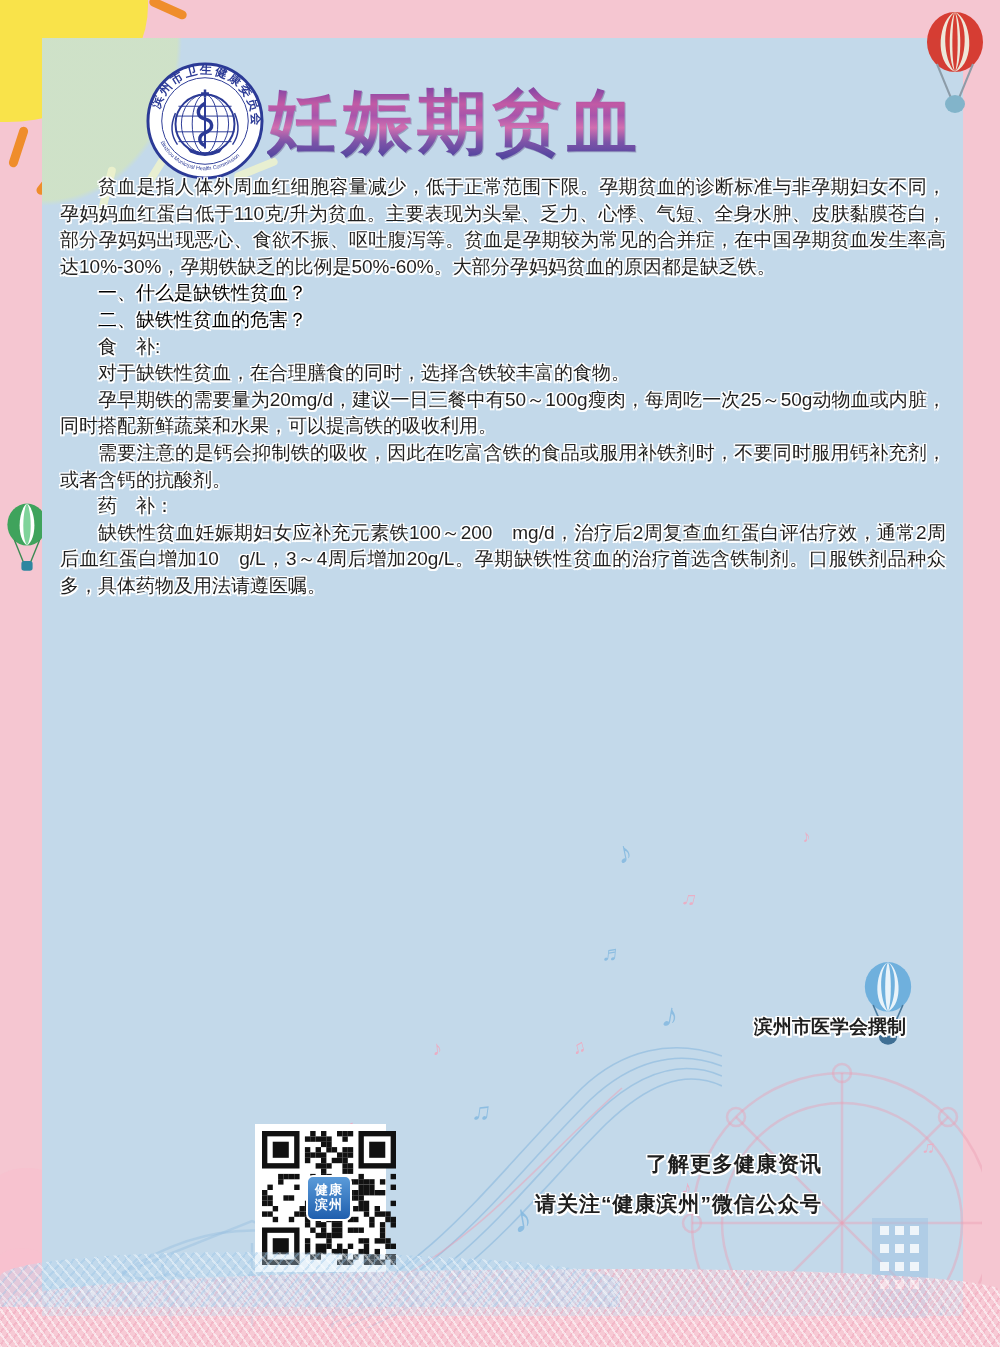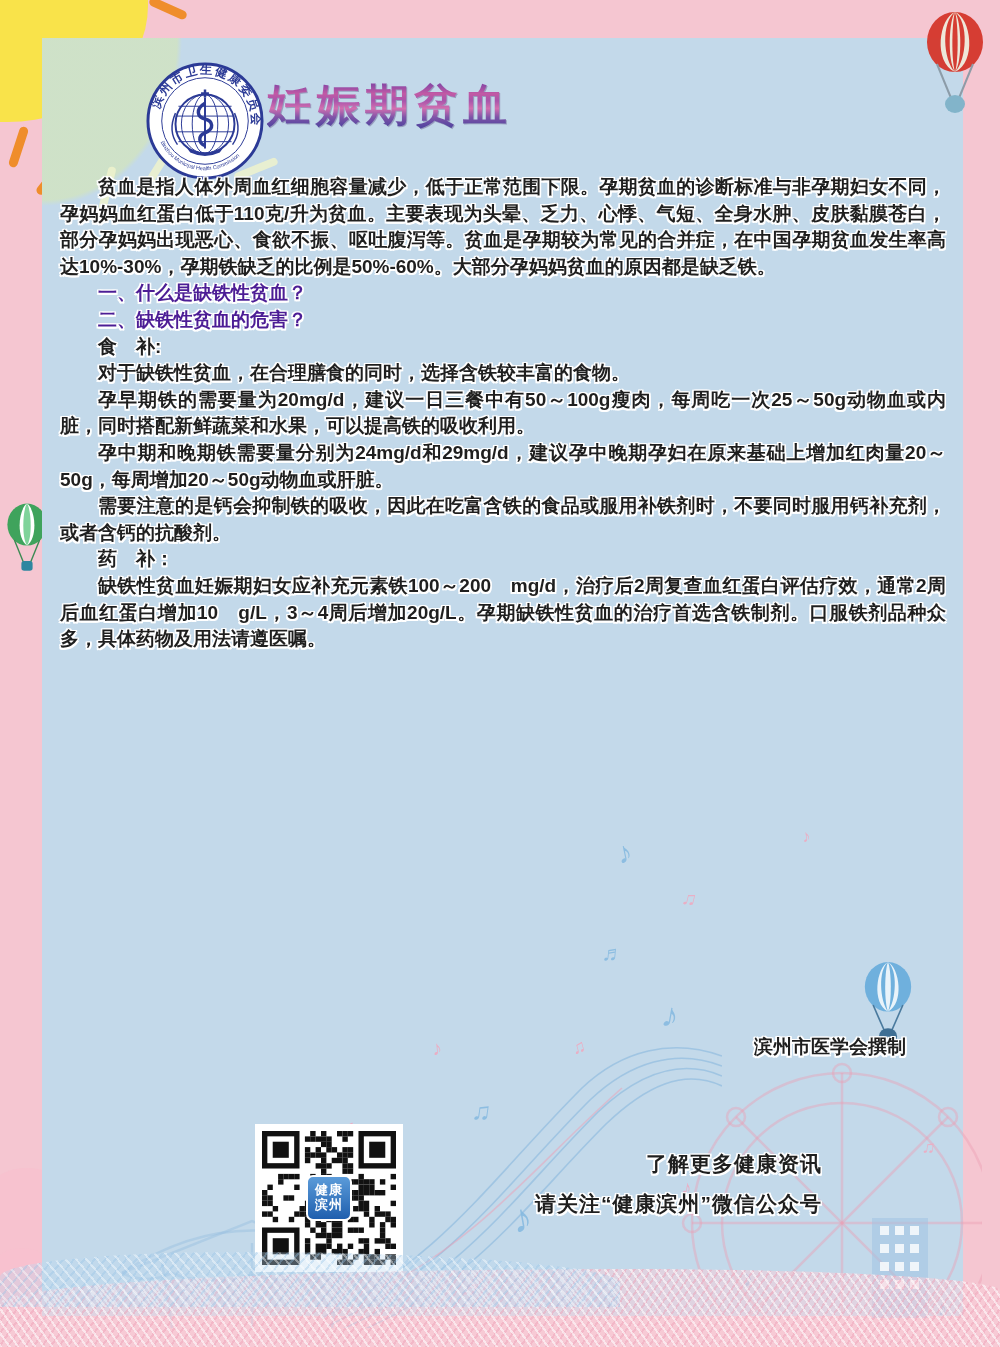--- a/index.html
+++ b/index.html
@@ -32,38 +32,38 @@
   .note.blue{color:#84b9e0;}
   .note.pink{color:#f0a8bf;}
   
   .content{position:absolute;z-index:2;}
   .outlined{
     text-shadow:-1.5px -1.5px 0 #fff,1.5px -1.5px 0 #fff,-1.5px 1.5px 0 #fff,1.5px 1.5px 0 #fff,
                 -1.5px 0 0 #fff,1.5px 0 0 #fff,0 -1.5px 0 #fff,0 1.5px 0 #fff;
   }
   .poster-title{
     left:225px;top:38px;
-    font-size:44px;font-weight:bold;letter-spacing:5px;color:#8a4aa5;
+    font-size:70px;font-weight:bold;letter-spacing:5px;color:#8a4aa5;
     filter:drop-shadow(1px 1.5px 0 rgba(70,50,110,.35));
   }
   @supports ((-webkit-background-clip:text) or (background-clip:text)){
     .poster-title{
       background:linear-gradient(180deg,#7a3f9e 0%,#8f4aa5 16%,#c25aa5 30%,#a855ab 42%,#d26fb0 55%,#7e54a8 70%,#5646a0 85%,#413d92 100%);
       -webkit-background-clip:text;background-clip:text;color:transparent;
     }
   }
   .article{
     left:18px;top:136px;width:886px;
-    font-size:19px;line-height:26.6px;font-weight:bold;color:#1f1f1f;
+    font-size:19px;line-height:26.6px;font-weight:normal;color:#1f1f1f;
     text-align:justify;
   }
   .article p{margin:0;text-indent:2em;}
-  .article .sec-heading{color:#4c1d95;}
-  .credit{left:712px;top:996px;width:200px;font-size:19px;font-weight:bold;color:#1f1f1f;}
-  .qr-wrap{left:213px;top:1086px;width:148px;height:148px;background:#fff;}
+  .article .sec-heading{color:#000000;}
+  .credit{left:712px;top:976px;width:200px;font-size:19px;font-weight:bold;color:#1f1f1f;}
+  .qr-wrap{left:213px;top:1086px;width:131px;height:148px;background:#fff;}
   .qr-wrap svg{position:absolute;left:7px;top:7px;}
   .qr-badge{
     position:absolute;left:51px;top:51px;width:46px;height:46px;border-radius:7px;
     background:linear-gradient(180deg,#5b9bd9,#1f5fae);border:2px solid #fff;box-sizing:border-box;
     color:#fff;font-weight:bold;font-size:13px;line-height:15px;text-align:center;padding-top:5px;
     letter-spacing:1px;
   }
   .info-line{left:370px;width:410px;text-align:right;font-size:21px;font-weight:bold;color:#1f1f1f;letter-spacing:1px;}
   .info-1{top:1112px;}
   .info-2{top:1152px;}
@@ -242,21 +242,20 @@
 
   <div class="content poster-title">妊娠期贫血</div>
 
   <div class="content article outlined">
     <p>贫血是指人体外周血红细胞容量减少，低于正常范围下限。孕期贫血的诊断标准与非孕期妇女不同，孕妈妈血红蛋白低于110克/升为贫血。主要表现为头晕、乏力、心悸、气短、全身水肿、皮肤黏膜苍白，部分孕妈妈出现恶心、食欲不振、呕吐腹泻等。贫血是孕期较为常见的合并症，在中国孕期贫血发生率高达10%-30%，孕期铁缺乏的比例是50%-60%。大部分孕妈妈贫血的原因都是缺乏铁。</p>
     <p class="sec-heading">一、什么是缺铁性贫血？</p>
     <p class="sec-heading">二、缺铁性贫血的危害？</p>
     <p>食　补:</p>
     <p>对于缺铁性贫血，在合理膳食的同时，选择含铁较丰富的食物。</p>
     <p>孕早期铁的需要量为20mg/d，建议一日三餐中有50～100g瘦肉，每周吃一次25～50g动物血或内脏，同时搭配新鲜蔬菜和水果，可以提高铁的吸收利用。</p>
-    <p>孕中期和晚期铁需要量分别为24mg/d和29mg/d，建议孕中晚期孕妇在原来基础上增加红肉量20～50g，每周增加20～50g动物血或肝脏。</p>
     <p>需要注意的是钙会抑制铁的吸收，因此在吃富含铁的食品或服用补铁剂时，不要同时服用钙补充剂，或者含钙的抗酸剂。</p>
     <p>药　补：</p>
     <p>缺铁性贫血妊娠期妇女应补充元素铁100～200　mg/d，治疗后2周复查血红蛋白评估疗效，通常2周后血红蛋白增加10　g/L，3～4周后增加20g/L。孕期缺铁性贫血的治疗首选含铁制剂。口服铁剂品种众多，具体药物及用法请遵医嘱。</p>
   </div>
 
   <div class="content credit outlined">滨州市医学会撰制</div>
 
   <div class="content qr-wrap">
     <svg width="134" height="134" viewBox="0 0 134 134">
         <rect x="48.2" y="0.0" width="5.4" height="5.4" fill="#111"></rect>

